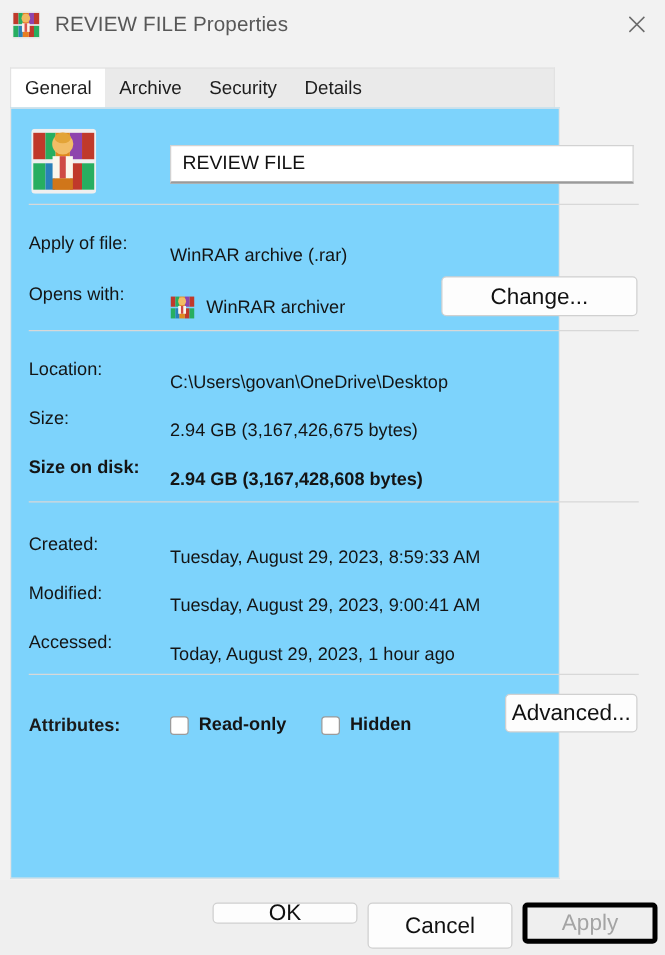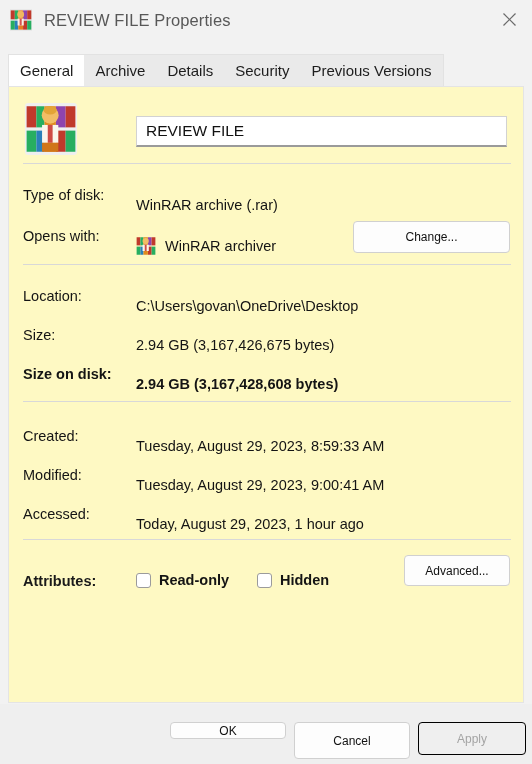--- a/index.html
+++ b/index.html
@@ -79,23 +79,23 @@
     box-sizing: border-box;
   }
   .tab.active {
     background: #ffffff;
   }
 
   
   .panel {
     position: absolute;
     left: 8px; top: 86px;
-    width: 516px;
+    width: 440px;
     height: 617px;
-    background: #fef9c3;
+    background: #7dd3fc;
     border: 1px solid #e4e4e4;
     box-sizing: border-box;
   }
 
   .hdr-row {
     position: absolute;
     left: 0; top: 8px;
     width: 100%;
     height: 62px;
   }
@@ -157,21 +157,21 @@
     margin-right: 9px;
     flex: 0 0 auto;
   }
 
   
   .btn {
     background: #fdfdfd;
     border: 1px solid #d0d0d0;
     border-radius: 4px;
     font-family: "Liberation Sans", sans-serif;
-    font-size: 12px;
+    font-size: 18px;
     color: #111;
     display: flex;
     align-items: center;
     justify-content: center;
     box-sizing: border-box;
     white-space: nowrap;
   }
   .btn-change {
     position: absolute;
     left: 344px; top: 134px;
@@ -231,21 +231,21 @@
   .btn-cancel {
     position: absolute;
     left: 294px; top: 18px;
     width: 116px; height: 37px;
   }
   .btn-apply {
     position: absolute;
     left: 418px; top: 18px;
     width: 108px; height: 33px;
     background: #efefef;
-    border: 1px solid #000000;
+    border: 4px solid #000000;
     color: #a4a4a4;
   }
 </style>
 </head>
 <body>
 
 <div class="window">
 
   <div class="titlebar">
     <span class="title-icon">
@@ -270,23 +270,22 @@
       <svg width="15" height="15" viewBox="0 0 15 15">
         <line x1="1.5" y1="1.5" x2="13.5" y2="13.5" stroke="#6a6a6a" stroke-width="1.2"></line>
         <line x1="13.5" y1="1.5" x2="1.5" y2="13.5" stroke="#6a6a6a" stroke-width="1.2"></line>
       </svg>
     </div>
   </div>
 
   <div class="tabstrip">
     <div class="tab active">General</div>
     <div class="tab">Archive</div>
+    <div class="tab">Security</div>
     <div class="tab">Details</div>
-    <div class="tab">Security</div>
-    <div class="tab">Previous Versions</div>
   </div>
 
   <div class="panel">
 
     <div class="hdr-row">
       <span class="file-icon">
         <svg viewBox="0 0 32 32" width="52" height="52">
           <rect x="0" y="0" width="32" height="32" rx="2" fill="#efefef"></rect>
           <rect x="1" y="2" width="6" height="13" fill="#c0392b"></rect>
           <rect x="7" y="2" width="5" height="13" fill="#27ae60"></rect>
@@ -305,21 +304,21 @@
         </svg>
       </span>
       <div class="name-field">
         <span>REVIEW FILE</span>
       </div>
     </div>
 
     <div class="sep" style="top:76px;"></div>
 
     <div class="row" style="top:97px;">
-      <span class="lbl">Type of disk:</span>
+      <span class="lbl">Apply of file:</span>
       <span class="val">WinRAR archive (.rar)</span>
     </div>
 
     <div class="row" style="top:138px;">
       <span class="lbl">Opens with:</span>
       <span class="val with-icon">
         <span class="opens-icon">
           <svg viewBox="0 0 32 32" width="20" height="20">
             <rect x="1" y="2" width="6" height="13" fill="#c0392b"></rect>
             <rect x="7" y="2" width="5" height="13" fill="#27ae60"></rect>

